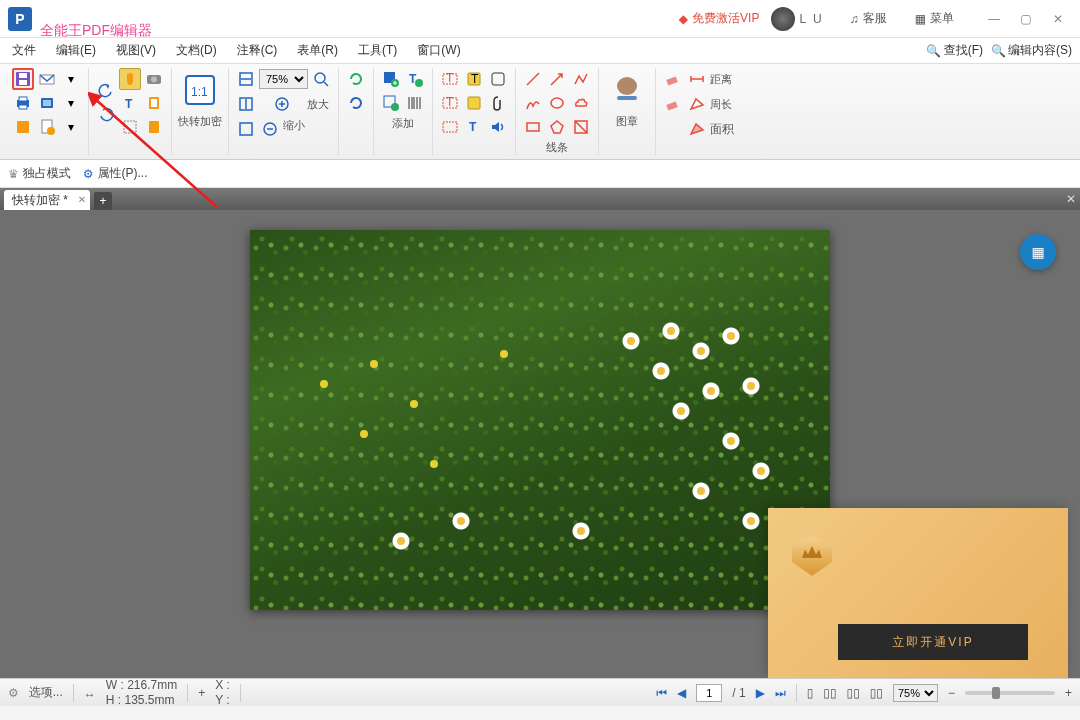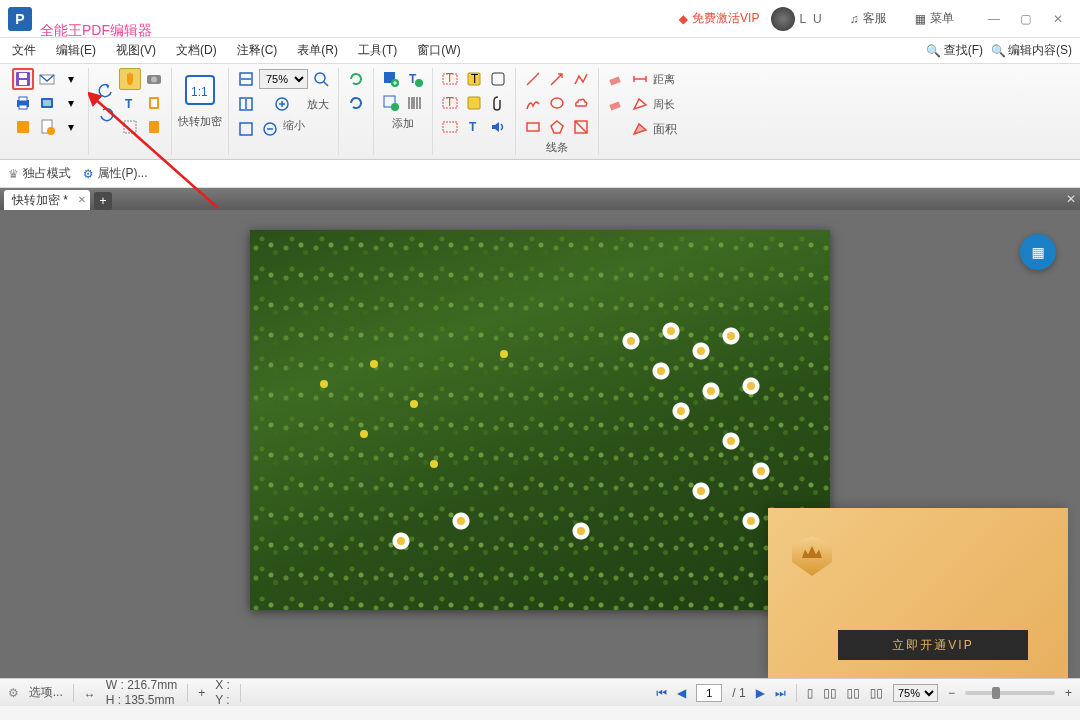--- a/index.html
+++ b/index.html
@@ -51,21 +51,21 @@
 .flower .center{position:absolute;top:7px;left:7px;width:8px;height:8px;background:#f0c040;border-radius:50%;}
 .yflower{position:absolute;width:8px;height:8px;background:#e8d030;border-radius:50%;}
 .watermark-box{position:absolute;top:24px;left:40px;right:40px;border:1px solid #c4384a;padding:2px 4px;}
 .watermark-text{color:#c4384a;font-size:11px;font-style:italic;}
 .page-badge{position:absolute;top:24px;right:24px;width:36px;height:36px;border-radius:50%;background:#1a7fc4;display:flex;align-items:center;justify-content:center;color:#fff;font-size:14px;box-shadow:0 2px 6px rgba(0,0,0,.3);}
 .vip-popup{position:absolute;right:12px;bottom:0;width:300px;height:170px;background:linear-gradient(135deg,#f2c982,#e8b05f);padding:20px 16px 14px;box-shadow:-2px -2px 10px rgba(0,0,0,.2);}
 .vip-icon{width:48px;height:44px;margin:8px 0 8px 8px;position:relative;}
 .vip-shield{width:40px;height:40px;background:linear-gradient(#f5d090,#d89830);clip-path:polygon(50% 0,100% 20%,100% 65%,50% 100%,0 65%,0 20%);position:relative;}
 .vip-crown{position:absolute;top:10px;left:10px;width:20px;height:12px;background:#b8751a;clip-path:polygon(0 100%,15% 30%,30% 70%,50% 0,70% 70%,85% 30%,100% 100%);}
 .vip-text{position:absolute;left:84px;top:56px;color:#6b4410;line-height:1.6;font-size:13px;}
-.vip-btn{position:absolute;bottom:18px;left:70px;right:40px;height:30px;background:#2a2a2a;color:#e8b05f;display:flex;align-items:center;justify-content:center;letter-spacing:2px;font-size:12px;}
+.vip-btn{position:absolute;bottom:18px;left:70px;right:40px;height:36px;background:#2a2a2a;color:#e8b05f;display:flex;align-items:center;justify-content:center;letter-spacing:2px;font-size:12px;}
 .statusbar{height:28px;background:linear-gradient(#f8f8f8,#e8e8e8);border-top:1px solid #ccc;display:flex;align-items:center;padding:0 8px;gap:10px;color:#555;font-size:11px;}
 .status-sep{width:1px;height:18px;background:#ccc;}
 .status-select{height:18px;border:1px solid #aaa;font-size:11px;}
 .arrow-annotation{position:absolute;top:92px;left:88px;width:140px;height:120px;pointer-events:none;z-index:50;}
 svg{display:block;}
 .ring{fill:none;stroke:#e74c3c;stroke-width:1.5;}
 .redline{stroke:#e74c3c;stroke-width:1.5;fill:none;}
 .blueline{stroke:#2566c4;stroke-width:1.5;fill:none;}
 .orangefill{fill:#f39c12;}
 .greenfill{fill:#27ae60;}
@@ -451,20 +451,29 @@
         <div class="ico">
             <svg width="18" height="18">
               <path d="M3 3 L15 3 L15 15 L3 15 Z M3 3 L15 15" class="redline"></path>
             </svg>
           </div>
       </div>
     </div>
     <div class="tb-label">线条</div>
   </div>
 
+  <div class="tb-group">
+    <div class="big-ico">
+        <svg width="36" height="36">
+          <ellipse cx="18" cy="14" rx="10" ry="9" fill="#b08968"></ellipse>
+          <rect x="8" y="24" width="20" height="4" fill="#5a8ac4" rx="2"></rect>
+        </svg>
+      </div>
+    <div class="tb-label">图章</div>
+  </div>
 
   <div class="tb-group">
     <div class="tb-icons" style="flex-direction:column;gap:3px;align-items:flex-start">
       <div style="display:flex;gap:2px;align-items:center">
         <div class="ico">
             <svg width="18" height="18">
               <rect x="3" y="8" width="10" height="6" fill="#e88" transform="rotate(-20 8 11)"></rect>
             </svg>
           </div>
         <div class="ico">

